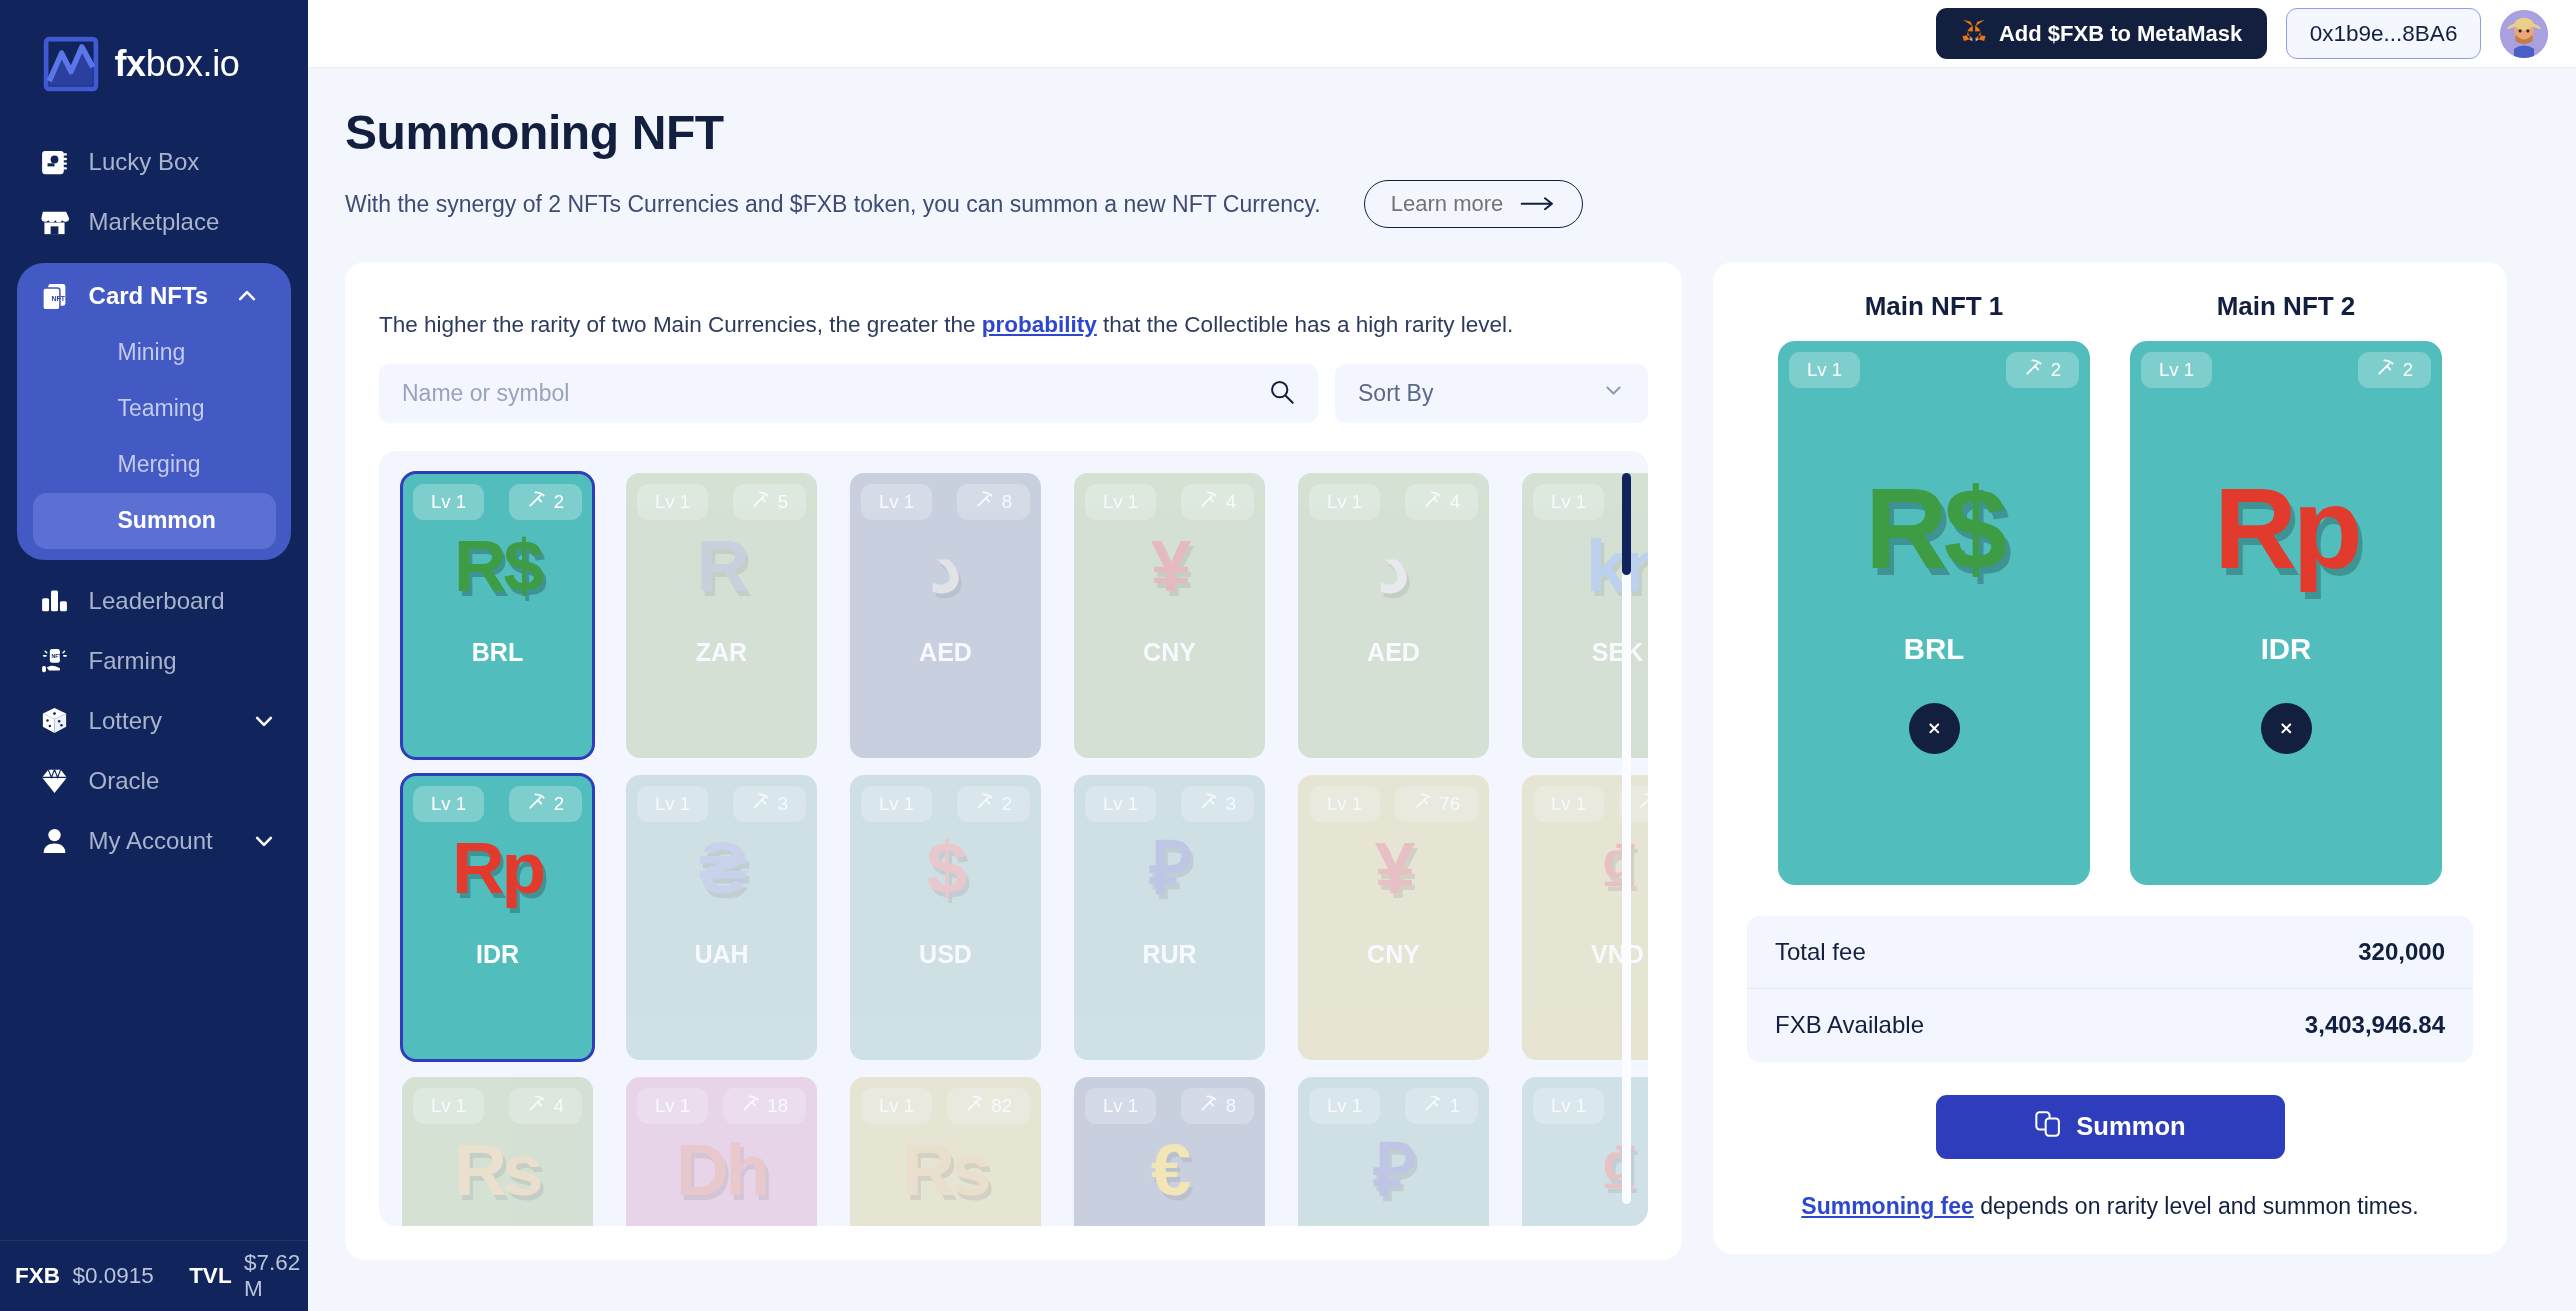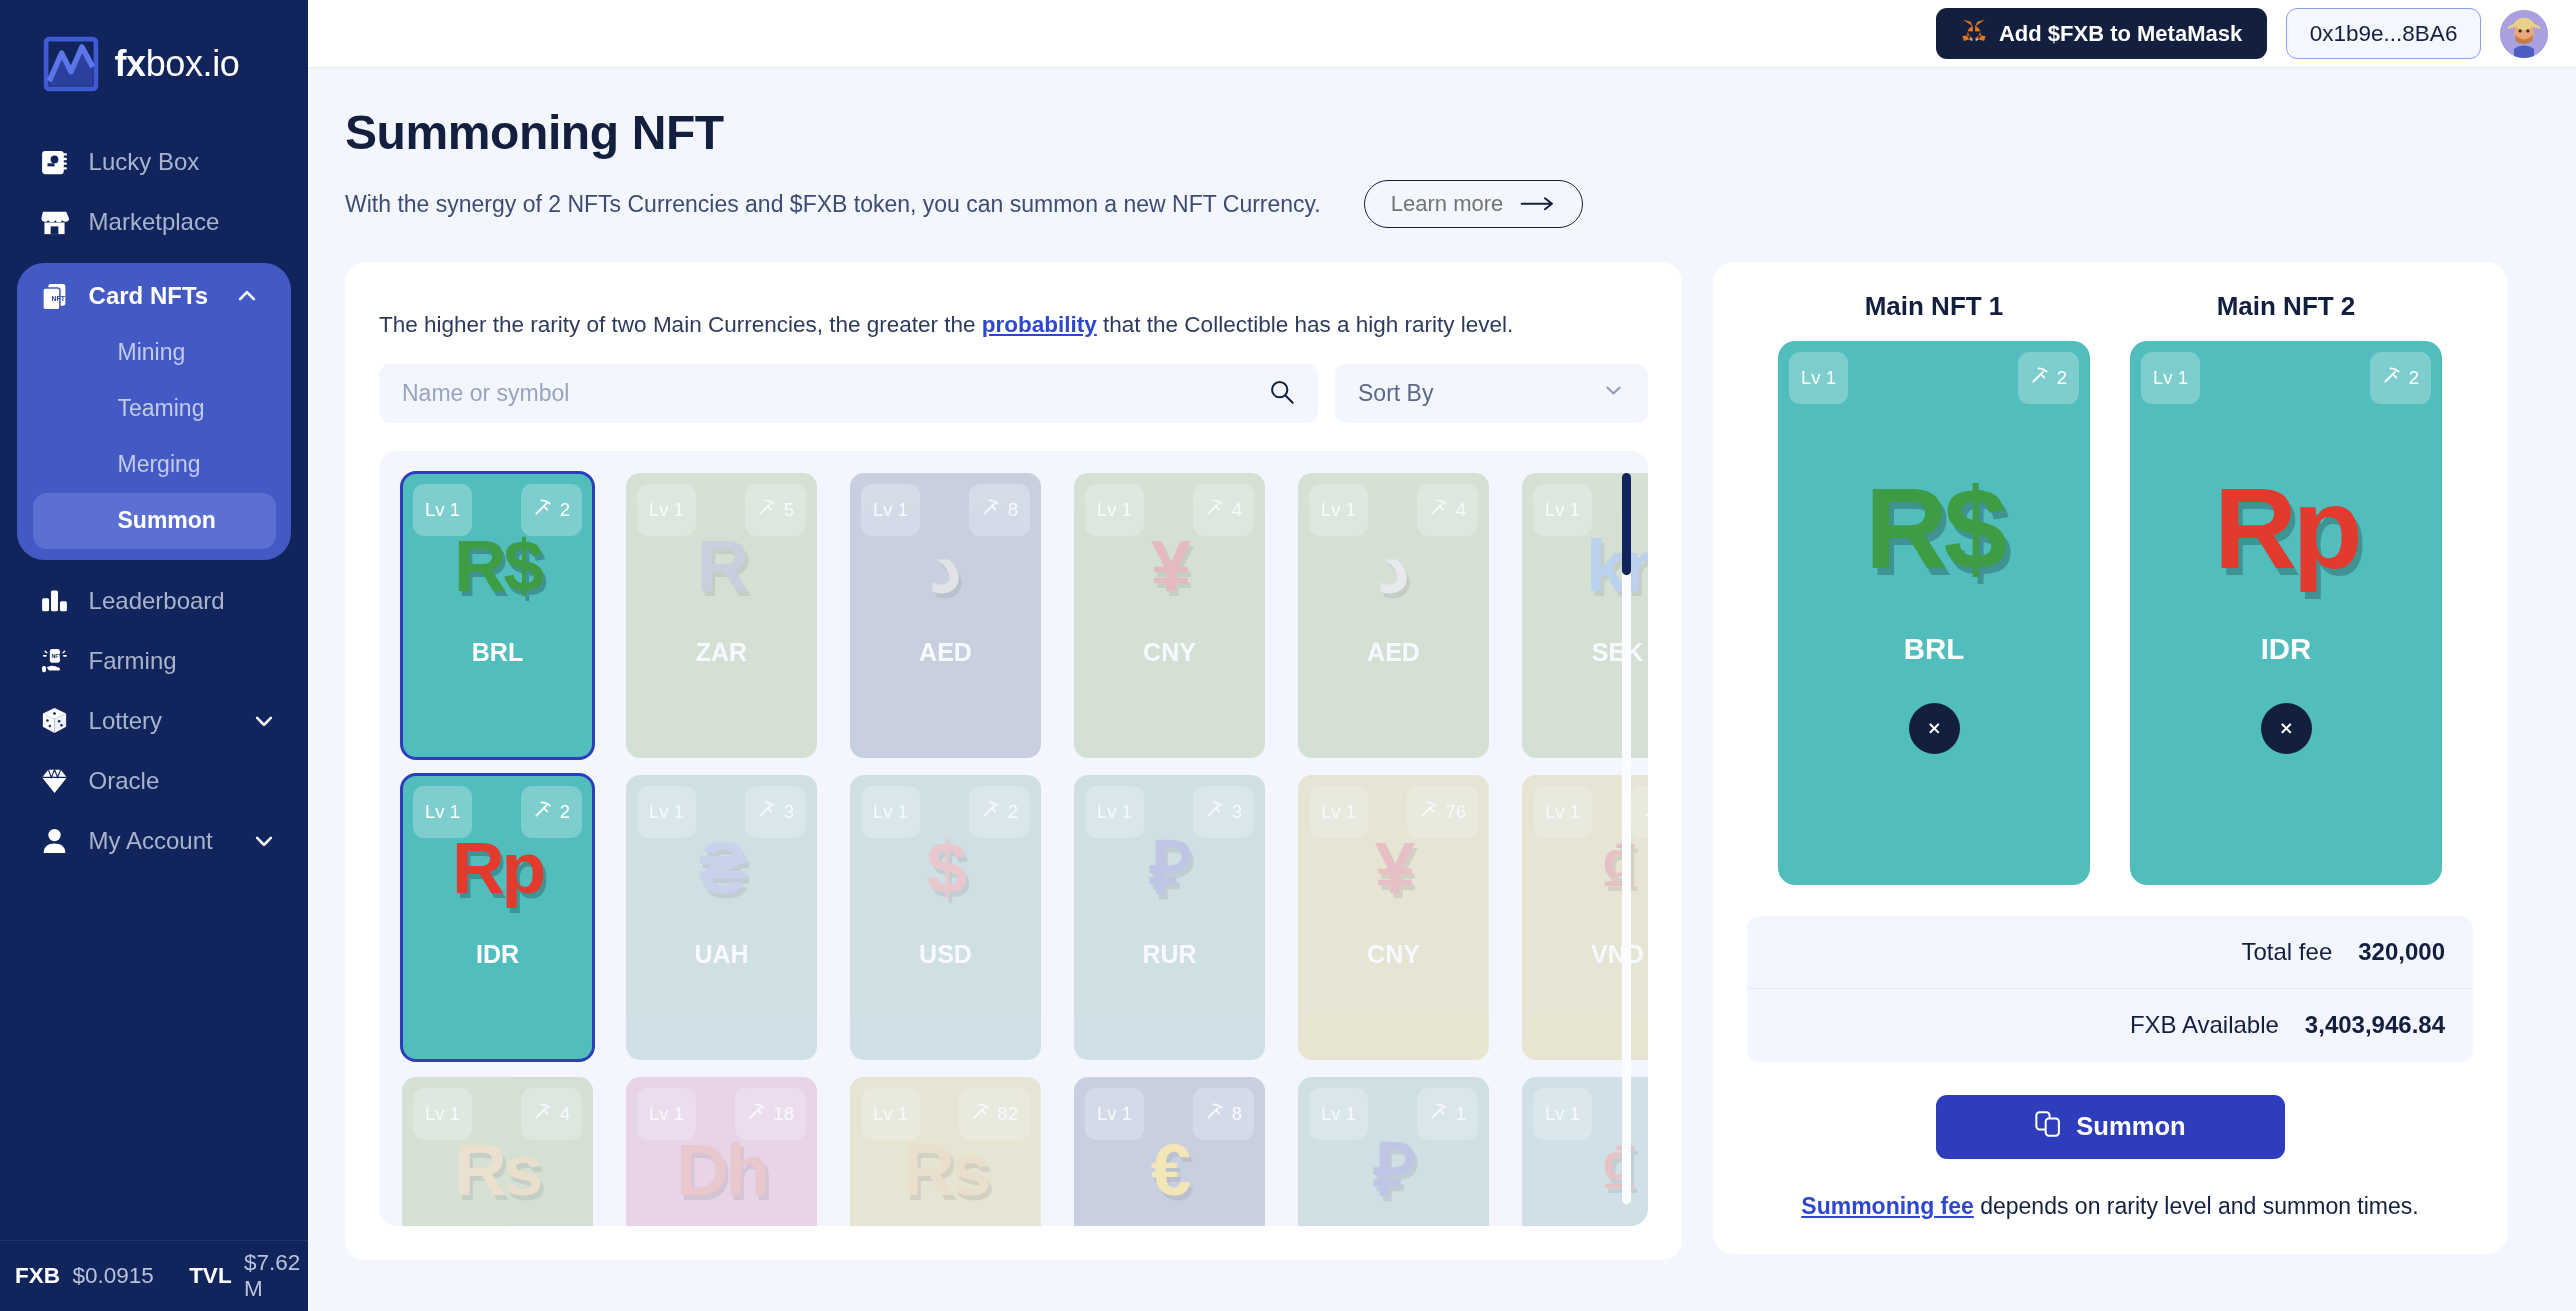--- a/index.html
+++ b/index.html
@@ -139,22 +139,22 @@
     display: flex; flex-direction: column; align-items: center;
   }
   .nft-card.selected { outline: 3.9px solid #2d3dbb; outline-offset: -1.5px; }
   .nft-card.dim { opacity: 0.42; }
   .badges {
     position: absolute; top: 11px; left: 11px; right: 11px;
     display: flex; justify-content: space-between; align-items: center;
   }
   .badge {
     background: rgba(255,255,255,0.26); color: #ffffff;
-    font-size: 18.6px; border-radius: 11px; height: 52px;
-    display: flex; align-items: center; justify-content: center; padding: 0 12px;
+    font-size: 18.6px; border-radius: 11px; height: 36px;
+    display: flex; align-items: center; justify-content: center; padding: 0 18px;
     gap: 6.2px; white-space: nowrap;
   }
   .nft-glyph {
     margin-top: 56px; font-size: 73px; font-weight: 700;
     line-height: 1; text-shadow: 3.1px 4.6px 0 rgba(0,0,0,0.22);
     letter-spacing: -3.1px;
   }
   .nft-code {
     position: absolute; bottom: 91px; left: 0; right: 0; text-align: center;
     font-size: 25px; font-weight: 700; color: #ffffff;
@@ -190,22 +190,22 @@
     margin-top: 46px; font-size: 29.4px; font-weight: 700; color: #ffffff;
   }
   .remove-btn {
     margin-top: 37px; width: 51px; height: 51px; border-radius: 50%;
     background: #131f3e; color: #fff; border: none; cursor: pointer;
     display: flex; align-items: center; justify-content: center; font-size: 23px;
   }
 
   .fee-box { margin-top: 31px; background: #f3f6fe; border-radius: 12.4px; }
   .fee-row {
-    height: 73px; display: flex; align-items: center; justify-content: flex-end;
-    padding: 0 28px; font-size: 24px; color: #131f3e; gap: 26px;
+    height: 73px; display: flex; align-items: center; justify-content: space-between;
+    padding: 0 28px; font-size: 24px; color: #131f3e;
   }
   .fee-row.first { border-bottom: 0.8px solid #e2e8f6; }
   .fee-row .fv { font-weight: 700; }
 
   .summon-btn {
     margin: 33px auto 0 auto; display: flex; align-items: center; justify-content: center;
     gap: 14px; width: 349px; height: 64px; border-radius: 11px;
     background: #2d3dbb; color: #ffffff; font-size: 25.6px; font-weight: 700;
     border: none; cursor: pointer;
   }

